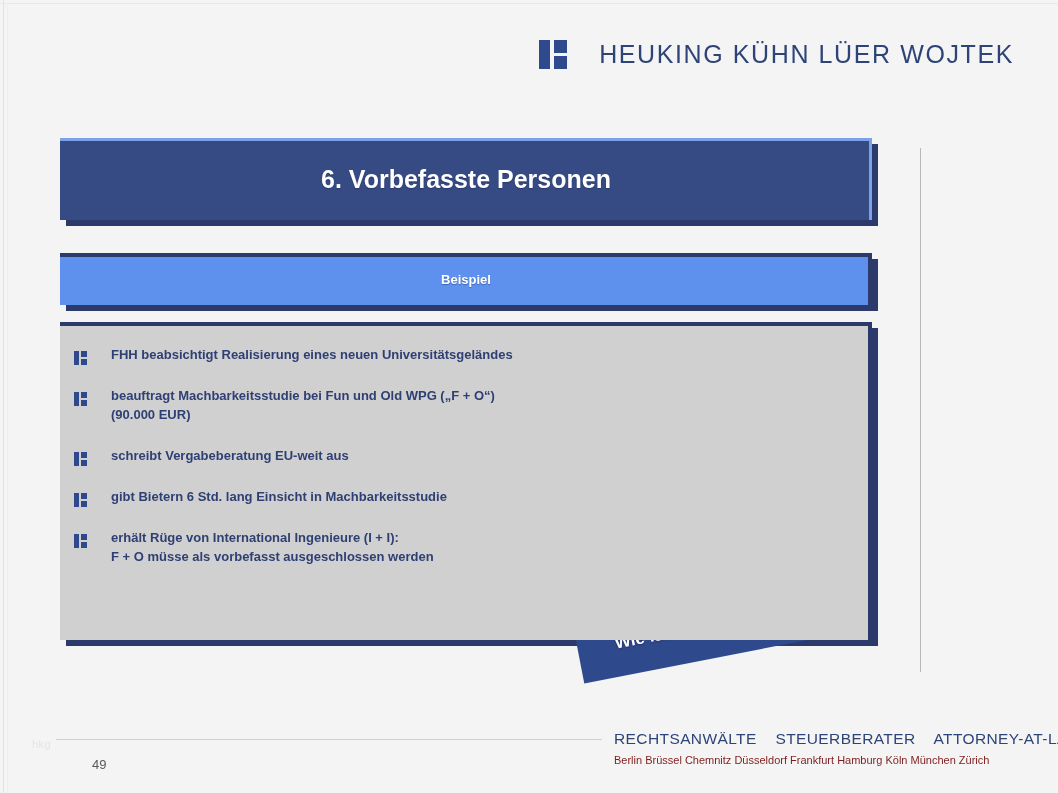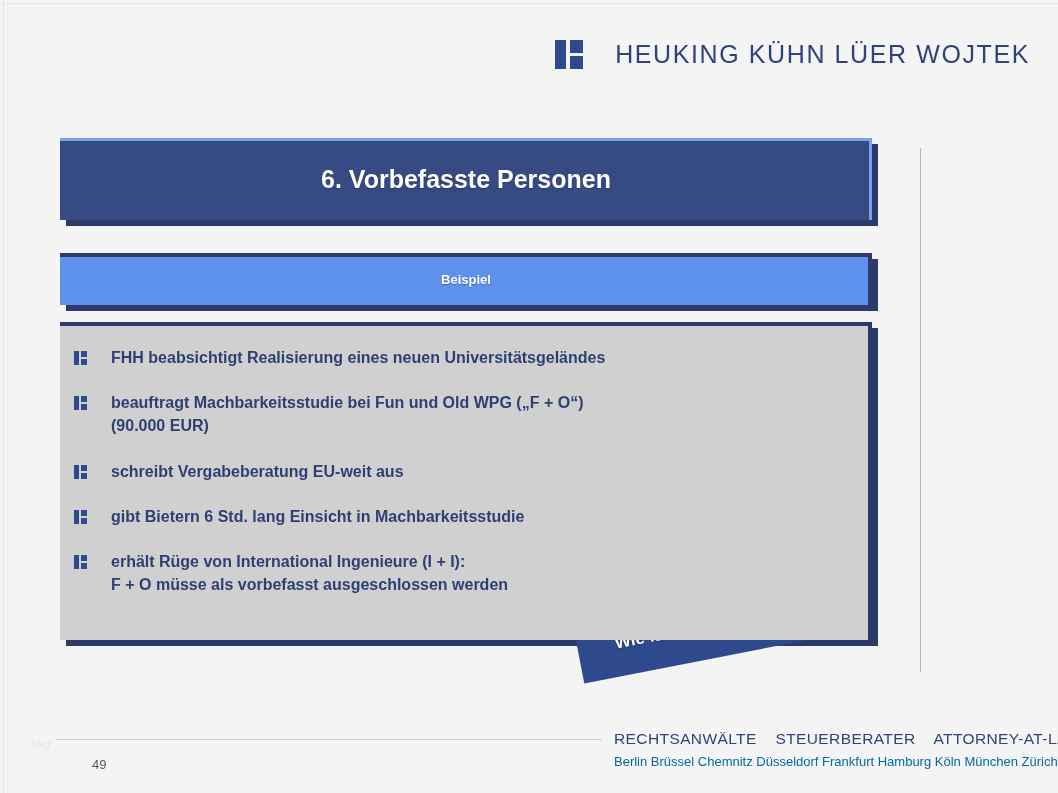--- a/index.html
+++ b/index.html
@@ -31,21 +31,21 @@
   .page-edge-top {
     position: absolute;
     left: 0; right: 0; top: 3px;
     height: 1px;
     background: #e8e8e8;
   }
 
   
   .brand {
     position: absolute;
-    right: 28px;
+    right: 44px;
     top: 40px;
     display: flex;
     align-items: center;
     gap: 32px;
     text-align: right;
   }
   .brand-mark {
     width: 28px;
     height: 29px;
     position: relative;
@@ -159,21 +159,21 @@
   .bullet-mark i {
     position: absolute;
     background: #2f4a8c;
     display: block;
   }
   .bullet-mark .bm-left { left: 0;   top: 0;   width: 5px; height: 14px; }
   .bullet-mark .bm-tr   { left: 7px; top: 0;   width: 6px; height: 6px; }
   .bullet-mark .bm-br   { left: 7px; top: 8px; width: 6px; height: 6px; }
   .bullet-text {
     color: #2e3f73;
-    font-size: 16px;
+    font-size: 13px;
     font-weight: bold;
     line-height: 1.45;
     white-space: pre-line;
   }
 
   
   #ribbon {
     position: absolute;
     left: 578px;
     top: 618px;
@@ -248,22 +248,22 @@
     width: 420px;
   }
   .footer-line1 {
     color: #2e4478;
     font-size: 15.5px;
     letter-spacing: .4px;
     white-space: nowrap;
   }
   .footer-line1 span { margin-right: 14px; }
   .footer-line2 {
-    color: #0369a1;
-    font-size: 13px;
+    color: #7f1d1d;
+    font-size: 11px;
     margin-top: 6px;
     white-space: nowrap;
   }
 </style>
 </head>
 <body>
 
 <div class="page-edge-left"></div>
 <div class="page-edge-left2"></div>
 <div class="page-edge-top"></div>

